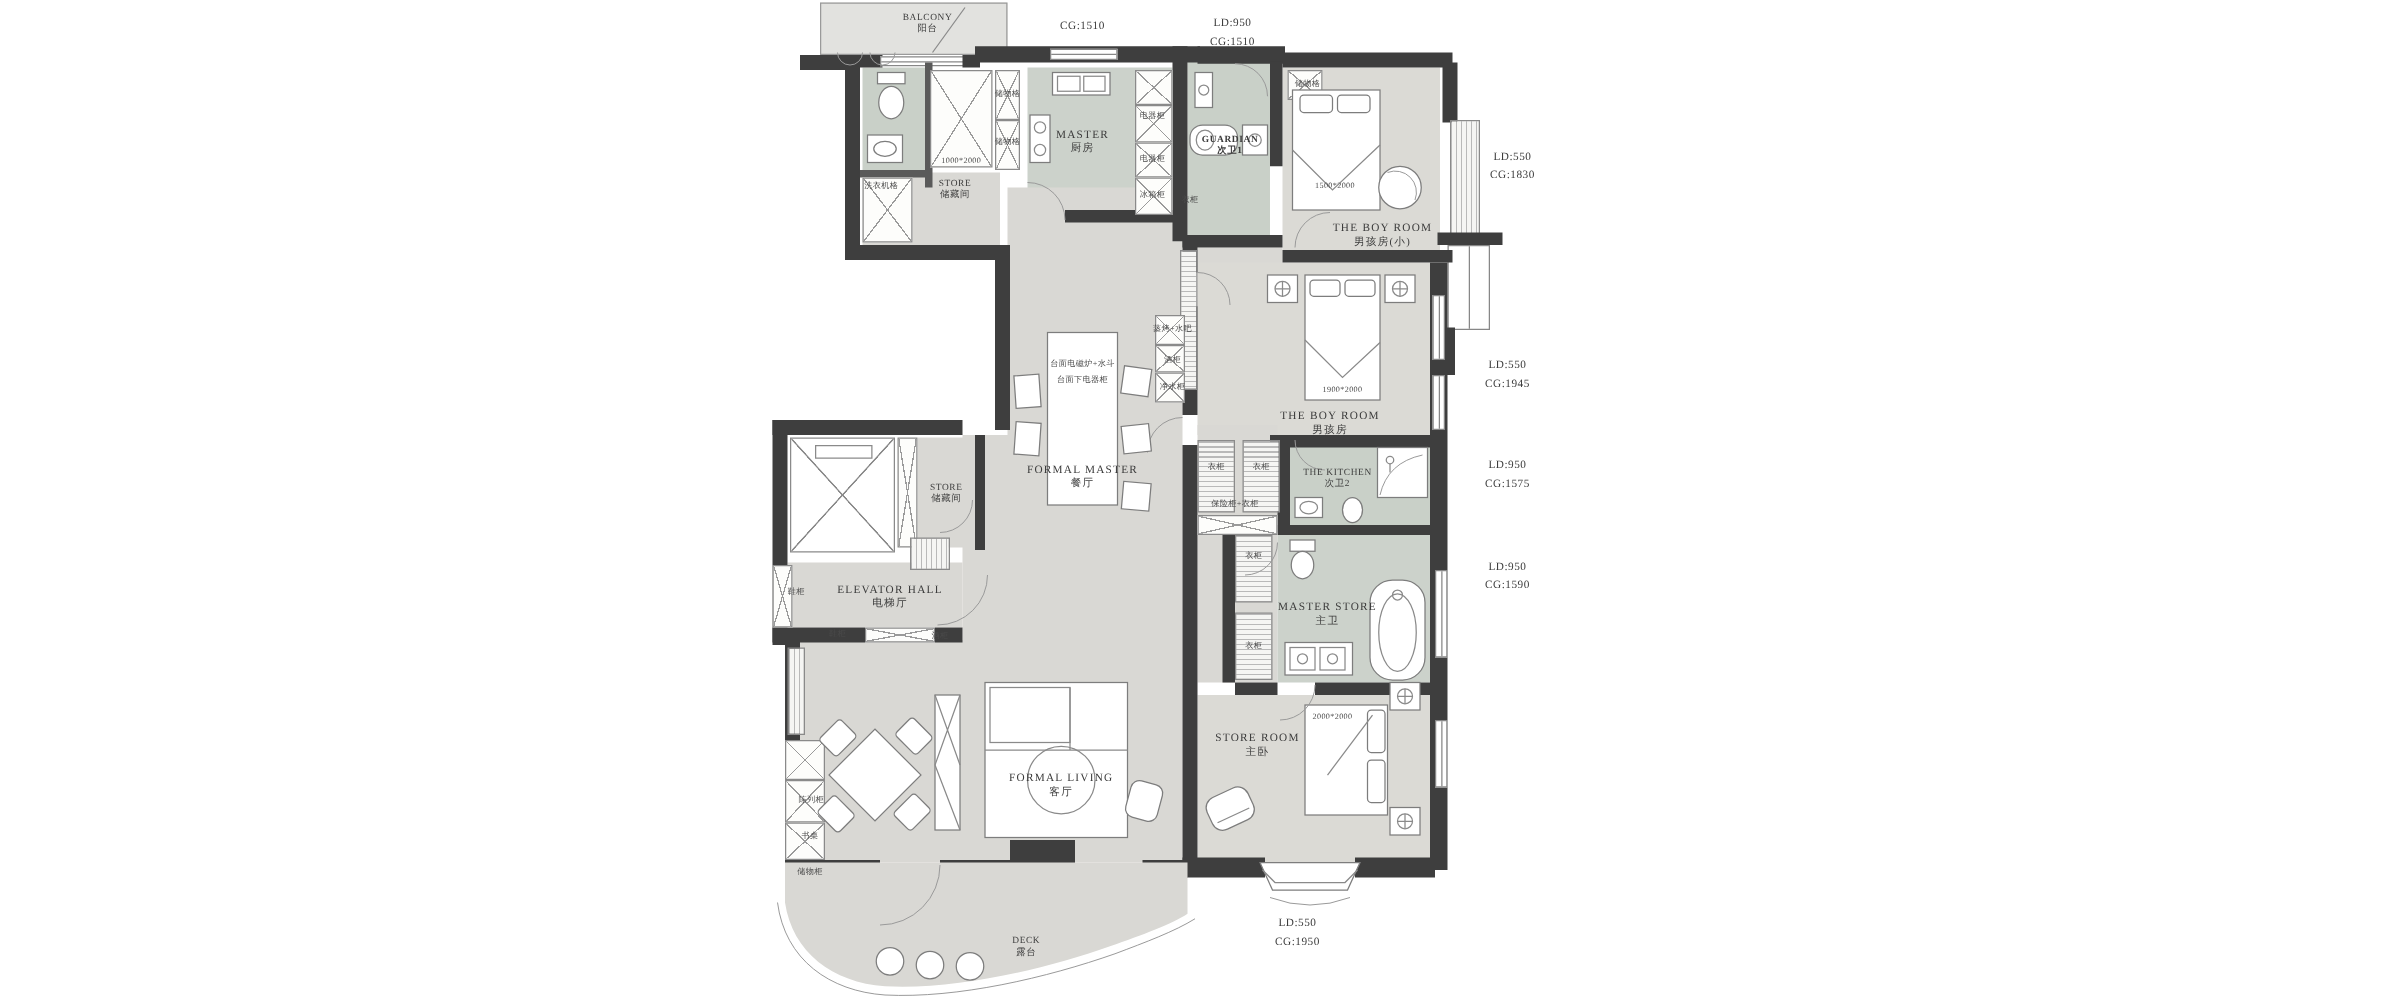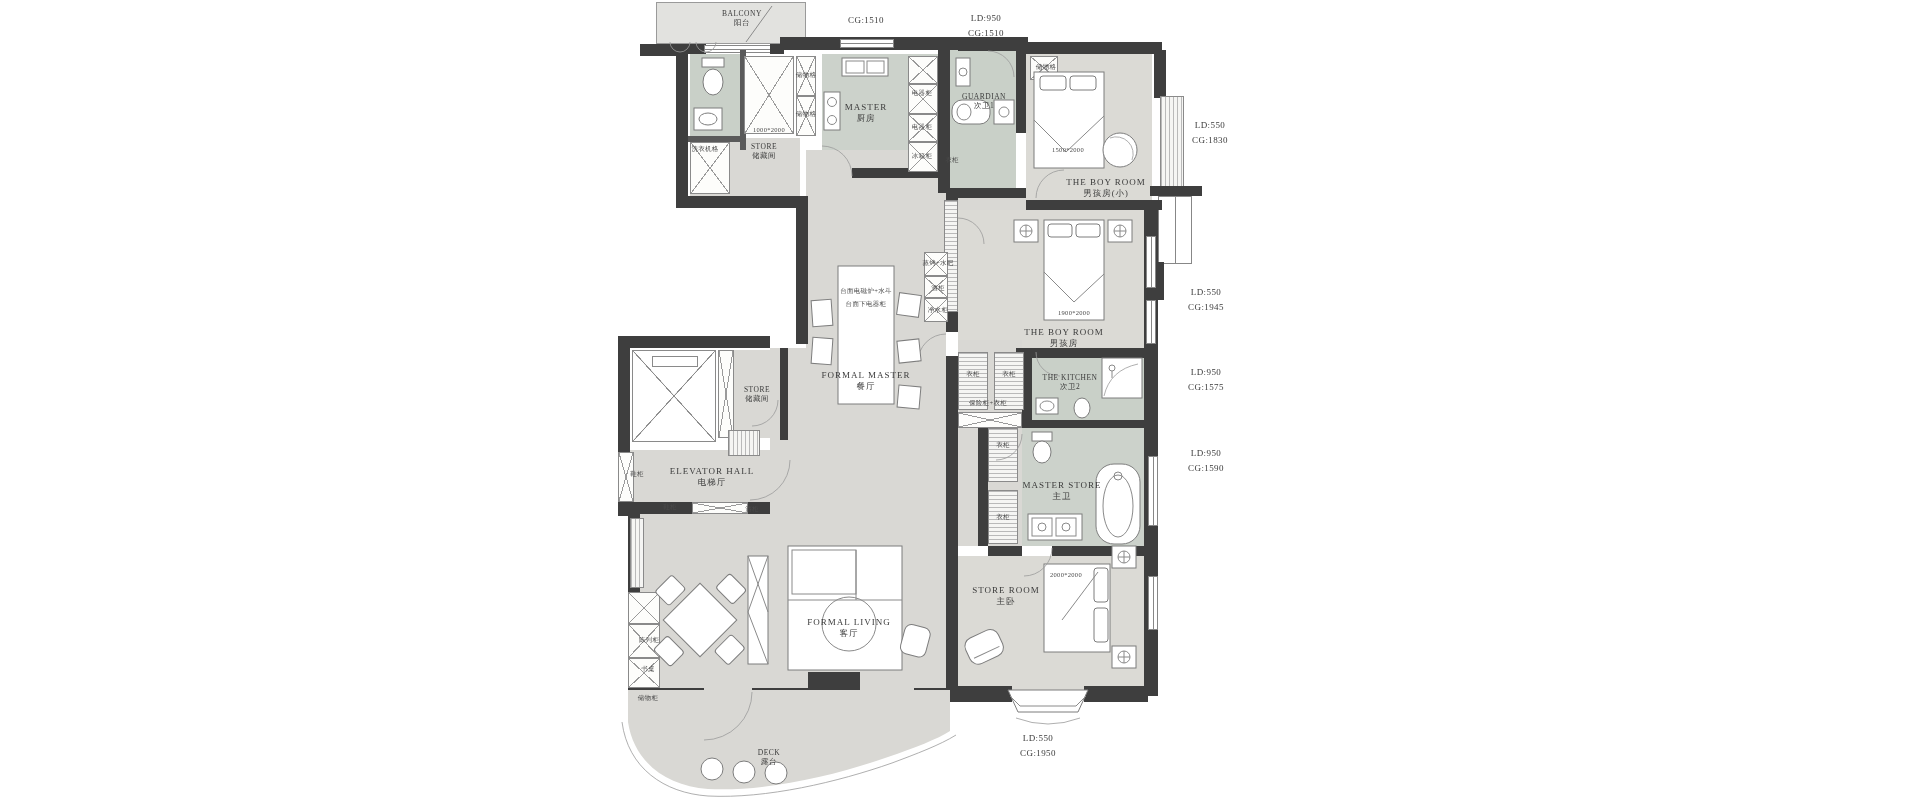--- a/index.html
+++ b/index.html
@@ -279,21 +279,21 @@
       <div class="cn">阳台</div>
   </div>
   <div class="lb" style="left:866px;top:113px;">
     <div class="en">MASTER</div>
       <div class="cn">厨房</div>
   </div>
   <div class="lb lbs" style="left:764px;top:151px;">
     <div class="en">STORE</div>
       <div class="cn">储藏间</div>
   </div>
-  <div class="lb lbs" style="left:984px;top:101px;">
+  <div class="lb lbs" style="left:984px;top:116px;font-weight:bold;">
     <div class="en">GUARDIAN</div>
       <div class="cn">次卫1</div>
   </div>
   <div class="lb" style="left:1106px;top:188px;">
     <div class="en">THE BOY ROOM</div>
       <div class="cn">男孩房(小)</div>
   </div>
   <div class="lb" style="left:866px;top:381px;">
     <div class="en">FORMAL MASTER</div>
       <div class="cn">餐厅</div>
@@ -319,21 +319,21 @@
       <div class="cn">主卫</div>
   </div>
   <div class="lb" style="left:1006px;top:596px;">
     <div class="en">STORE ROOM</div>
       <div class="cn">主卧</div>
   </div>
   <div class="lb" style="left:849px;top:628px;">
     <div class="en">FORMAL LIVING</div>
       <div class="cn">客厅</div>
   </div>
-  <div class="lb lbs" style="left:769px;top:757px;">
+  <div class="lb lbs" style="left:821px;top:757px;">
     <div class="en">DECK</div>
       <div class="cn">露台</div>
   </div>
 
   <div class="dm" style="left:866px;top:21px;">CG:1510</div>
   <div class="dm" style="left:986px;top:26px;">
     <div>LD:950</div>
       <div>CG:1510</div>
   </div>
   <div class="dm" style="left:1210px;top:133px;">

